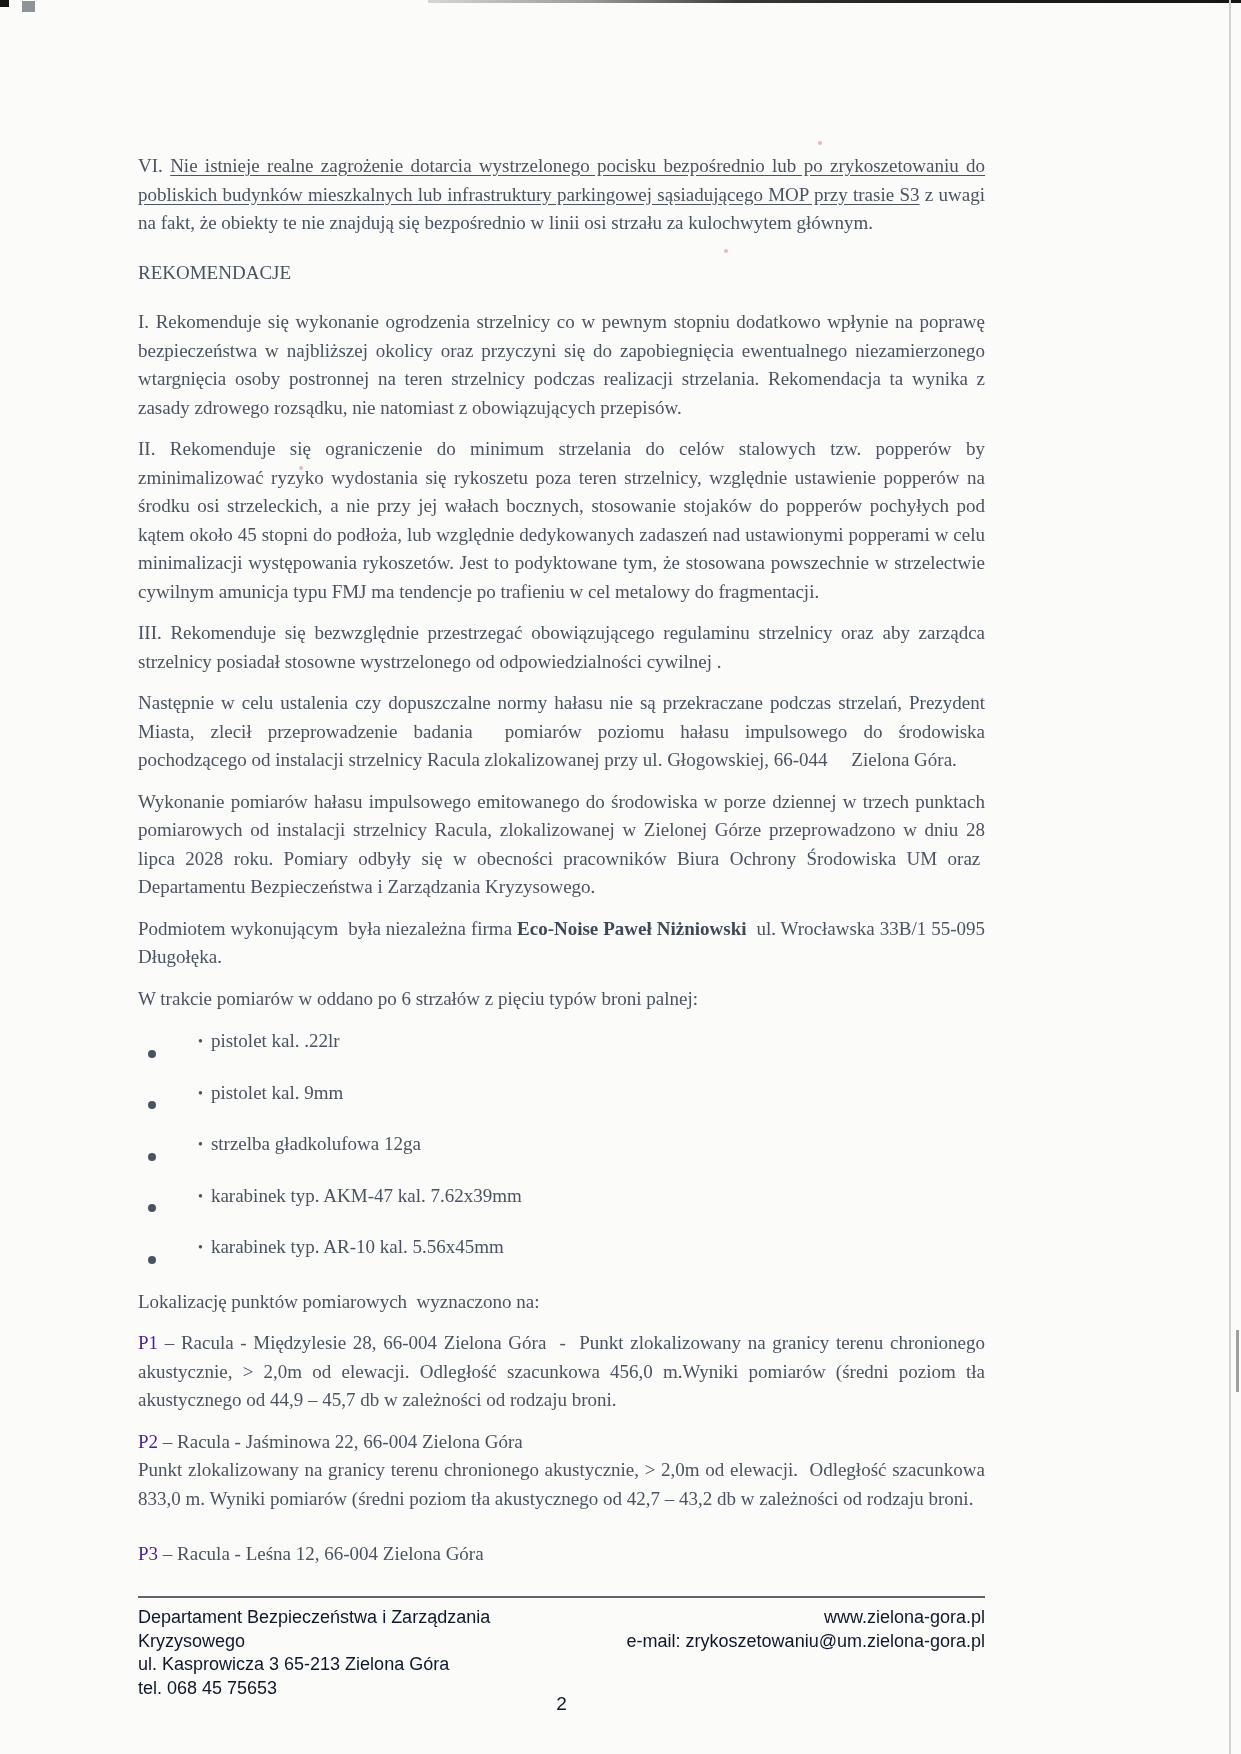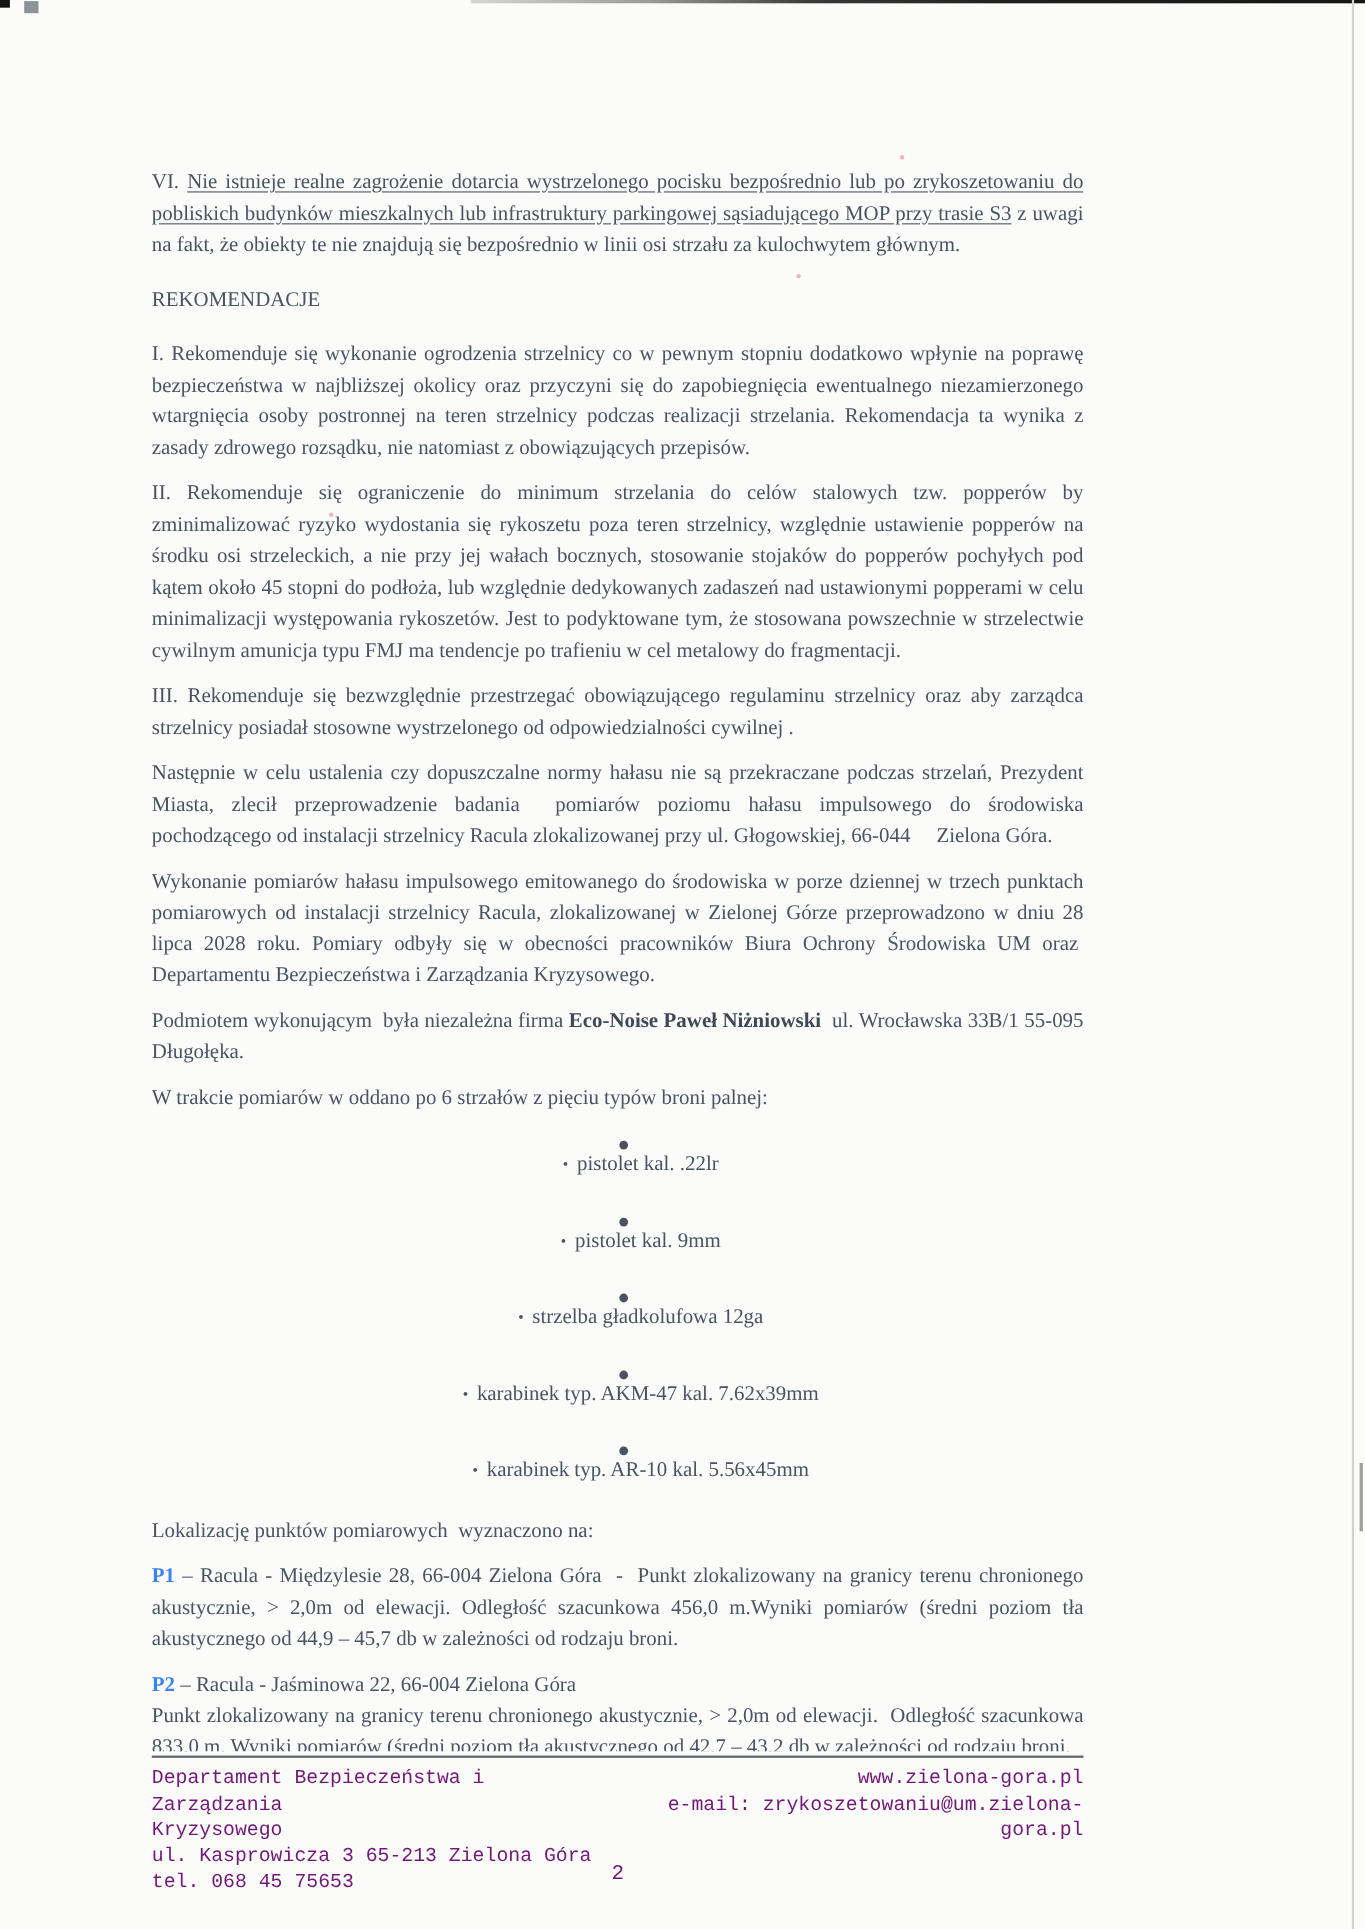--- a/index.html
+++ b/index.html
@@ -23,37 +23,37 @@
 
   .content {
     position:absolute; left:138px; top:152px; width:847px; height:1440px;
     overflow:hidden;
     font-size:19px; line-height:28.5px;
     text-align:justify;
   }
   .para { margin-bottom:13px; }
   .mb-lg { margin-bottom:21px; }
   .underlined { text-decoration:underline; text-underline-offset:3px; }
-  .plabel { font-weight:bold; color:#3b82f6; }
+  .plabel { font-weight:normal; color:#4c1d95; }
   .bold-inline { font-weight:bold; color:#3f4855; }
 
-  .bullet-row { display:flex; align-items:center; margin-bottom:21px;flex-direction:column; }
+  .bullet-row { display:flex; align-items:flex-end; margin-bottom:21px; }
   .bullet-row.first { margin-top:14px; }
   .dot { flex:none; width:8px; height:8px; border-radius:50%; background:#4b5361; margin:10px 0 0 10px; }
   .bullet-inner { margin-left:42px; }
   .small-bullet { font-size:14px; margin-right:8px; position:relative; top:-1px; }
 
   .extra-top { margin-top:24px; }
   .extra-top-sm { margin-top:27px; }
 
   .footer {
     position:absolute; left:138px; top:1596px; width:847px; height:140px;
     background:#fbfbfa;
-    font-family:Liberation Mono, monospace;
-    font-size:18px; line-height:23.5px; color:#701a75;
+    font-family:Liberation Sans, sans-serif;
+    font-size:18px; line-height:23.5px; color:#0f172a;
   }
   .footer-rule { border-top:2px solid #5f6368; margin-bottom:8px; }
   .footer-cols { display:flex; justify-content:space-between; align-items:flex-start; }
   .footer-right { text-align:right; }
   .page-num { position:absolute; left:0; right:0; top:96px; text-align:center; font-size:19px; }
 </style>
 </head>
 <body>
 
 <div class="scan-corner-black"></div>

